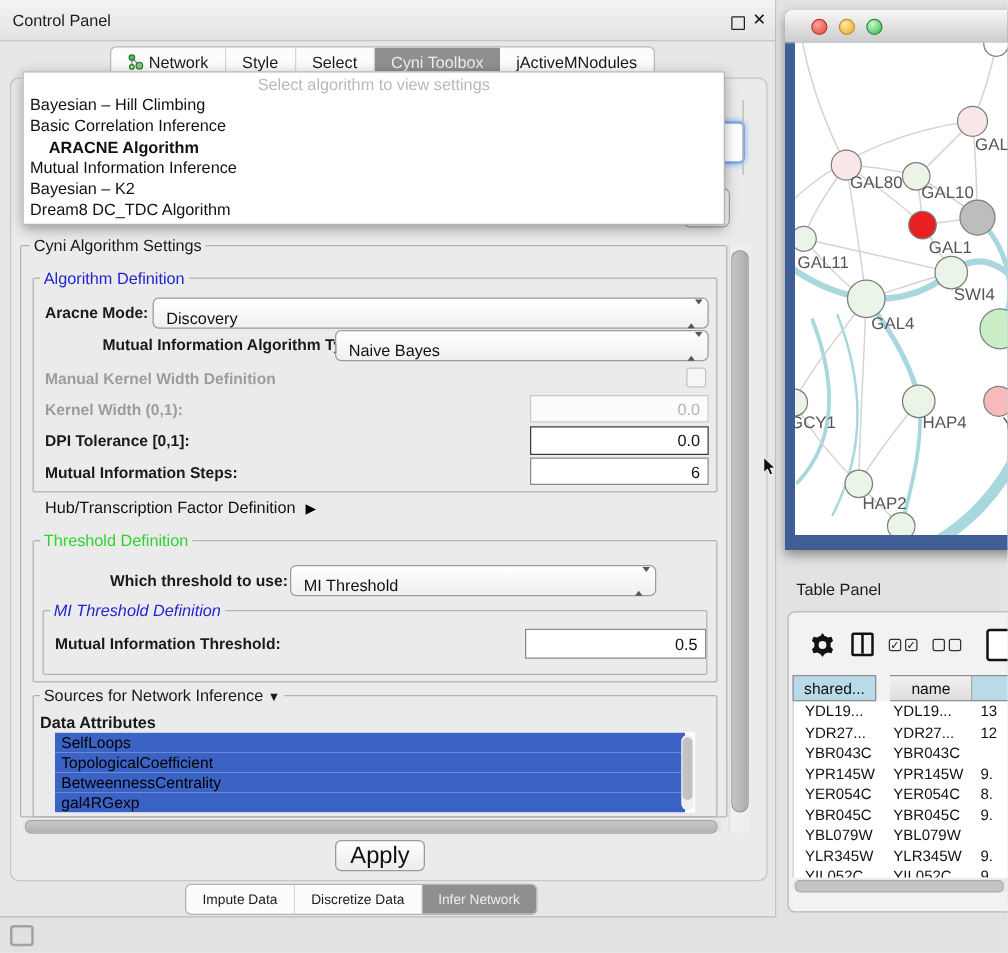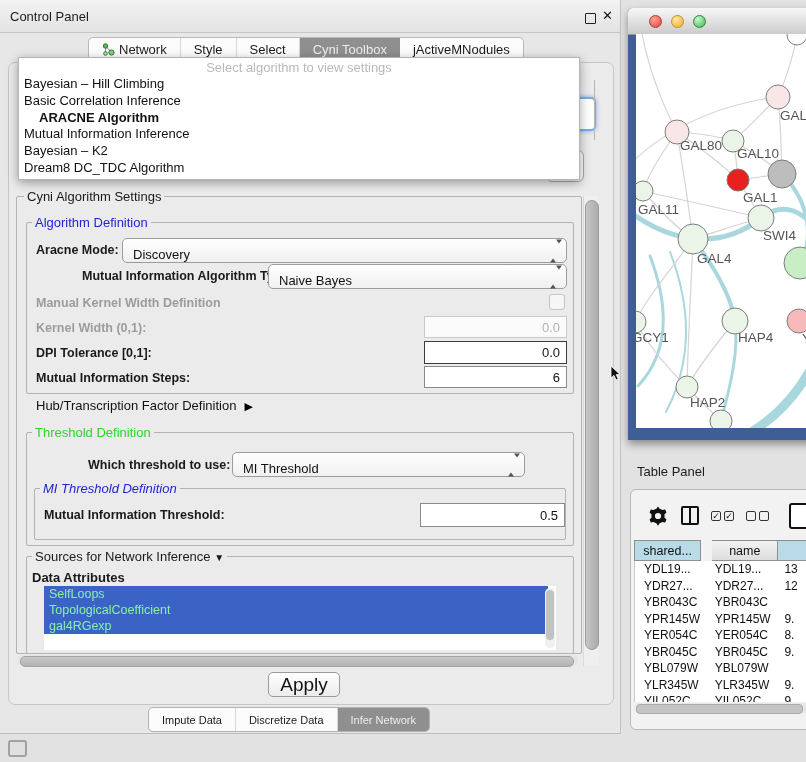--- a/index.html
+++ b/index.html
@@ -61,21 +61,21 @@
     border-top:4px solid #555;}
   
   .input{background:#fff;font-size:13px;color:#111;text-align:right;
     padding-right:6px;box-sizing:border-box;display:flex;align-items:center;justify-content:flex-end;}
   .input.normal{border:1px solid #8a8a8a;}
   .input.strong{border:1.6px solid #3c3c3c;}
   .input.disabled{border:1px solid #c9c9c9;background:#fbfbfb;color:#b3b3b3;}
   .checkbox{width:14px;height:14px;border:1px solid #c4c4c4;border-radius:3px;background:#f6f6f6;}
   
   .src-list{background:#fff;overflow:hidden;}
-  .src-item{height:16px;line-height:16px;font-size:12.5px;color:#86efac;padding-left:5px;
+  .src-item{height:16px;line-height:16px;font-size:12.5px;color:#000000;padding-left:5px;
     background:var(--selection-blue,#3b63c5);width:499px;}
   .list-vsb{position:absolute;right:1px;top:2px;width:10px;height:60px;background:#f0f0f0;border-radius:5px;}
   .list-vsb .thumb{position:absolute;left:1px;top:2px;width:8px;height:50px;background:#c2c2c2;border-radius:4px;}
   
   .vsb-track{left:583px;top:196px;width:15px;height:470px;background:#efefef;border-left:1px solid #dadada;}
   .vsb-thumb{left:585px;top:200px;width:12px;height:448px;background:linear-gradient(90deg,#c6c6c6,#ababab);
     border:1px solid #9b9b9b;border-radius:7px;}
   .hsb-track{left:18px;top:655px;width:560px;height:11px;background:#e4e4e4;border-radius:6px;}
   .hsb-thumb{left:20px;top:656px;width:552px;height:9px;background:linear-gradient(#c9c9c9,#b2b2b2);
     border:1px solid #a5a5a5;border-radius:5px;}
@@ -225,20 +225,21 @@
         <span>0.5</span>
       </div>
 
     <div class="abs group" style="left:26px;top:556px;width:546px;height:96px;"></div>
     <span class="abs legend black" style="left:32px;top:549px;"><span>Sources for Network Inference</span> <span style="font-size:10px;">▼</span></span>
     <span class="abs lbl" style="left:32px;top:570px;font-size:13px;">Data Attributes</span>
     <div class="abs src-list" style="left:44px;top:586px;width:512px;height:64px;">
 
     <div class="src-item">SelfLoops</div>
         <div class="src-item">TopologicalCoefficient</div>
+        <div class="src-item">BetweennessCentrality</div>
         <div class="src-item">gal4RGexp</div>
         <div class="list-vsb">
           <div class="thumb"></div>
         </div>
       </div>
 
     <div class="abs vsb-track"></div>
     <div class="abs vsb-thumb"></div>
     <div class="abs hsb-track"></div>
     <div class="abs hsb-thumb"></div>

